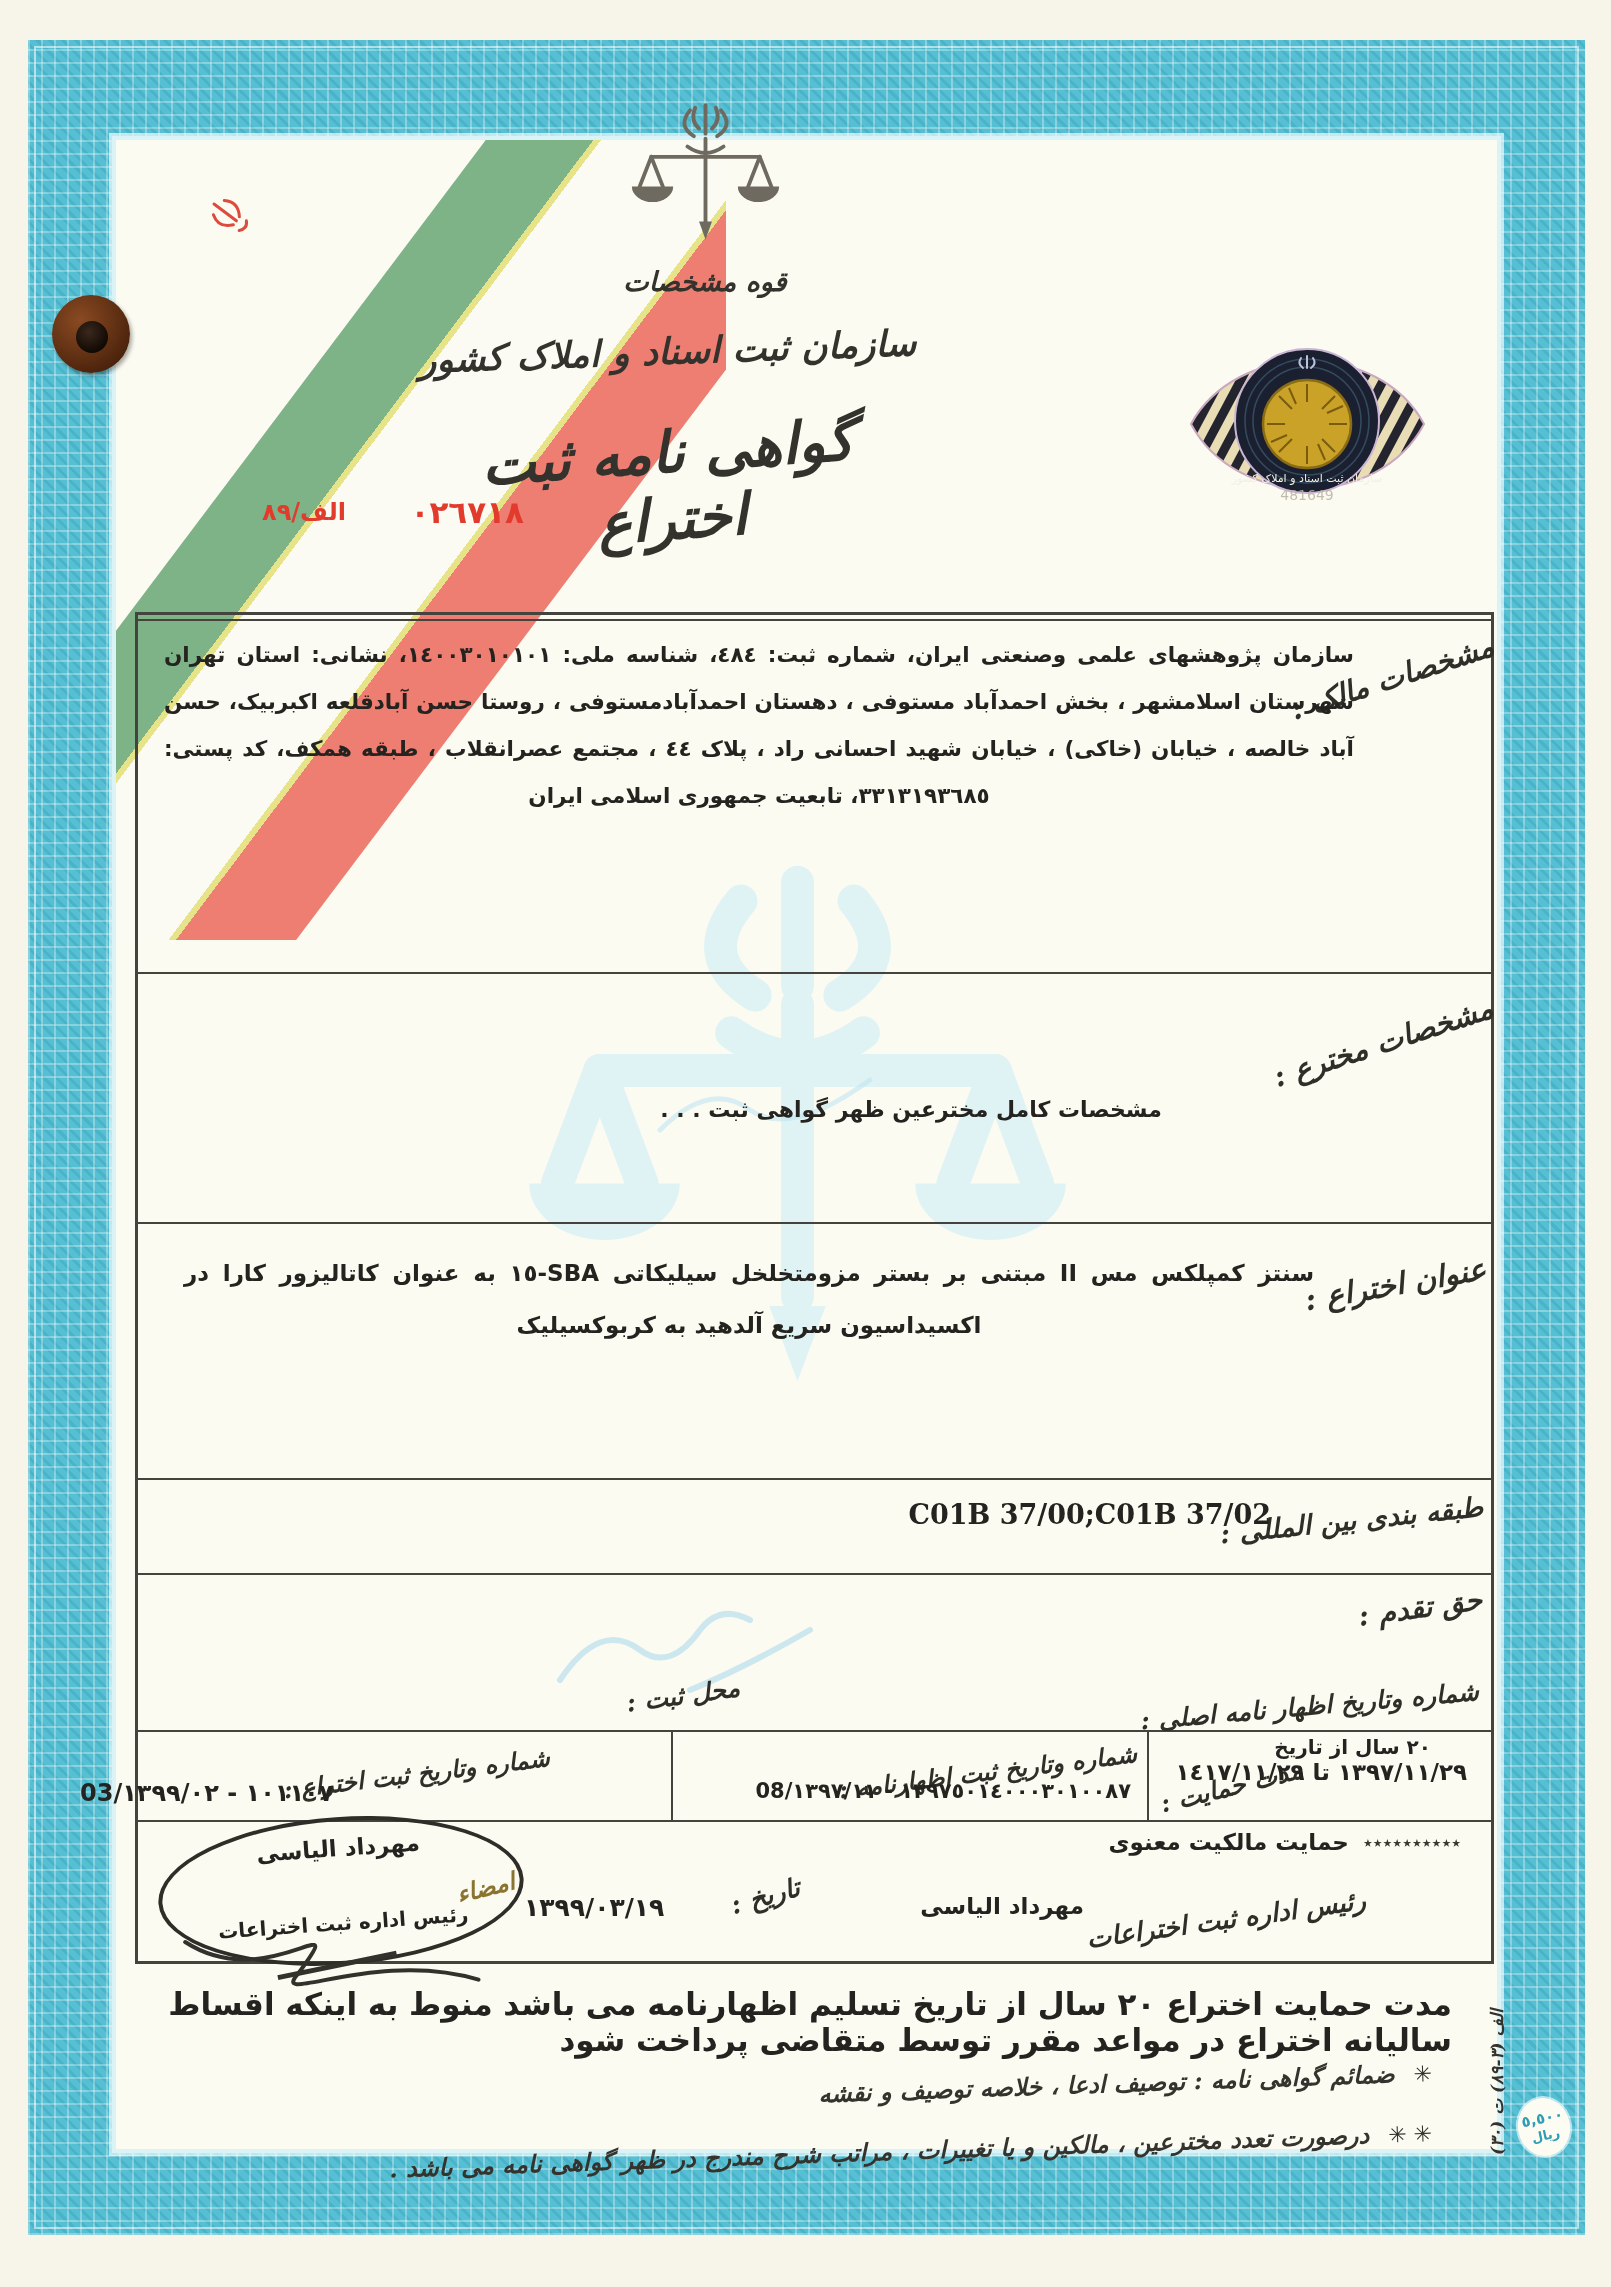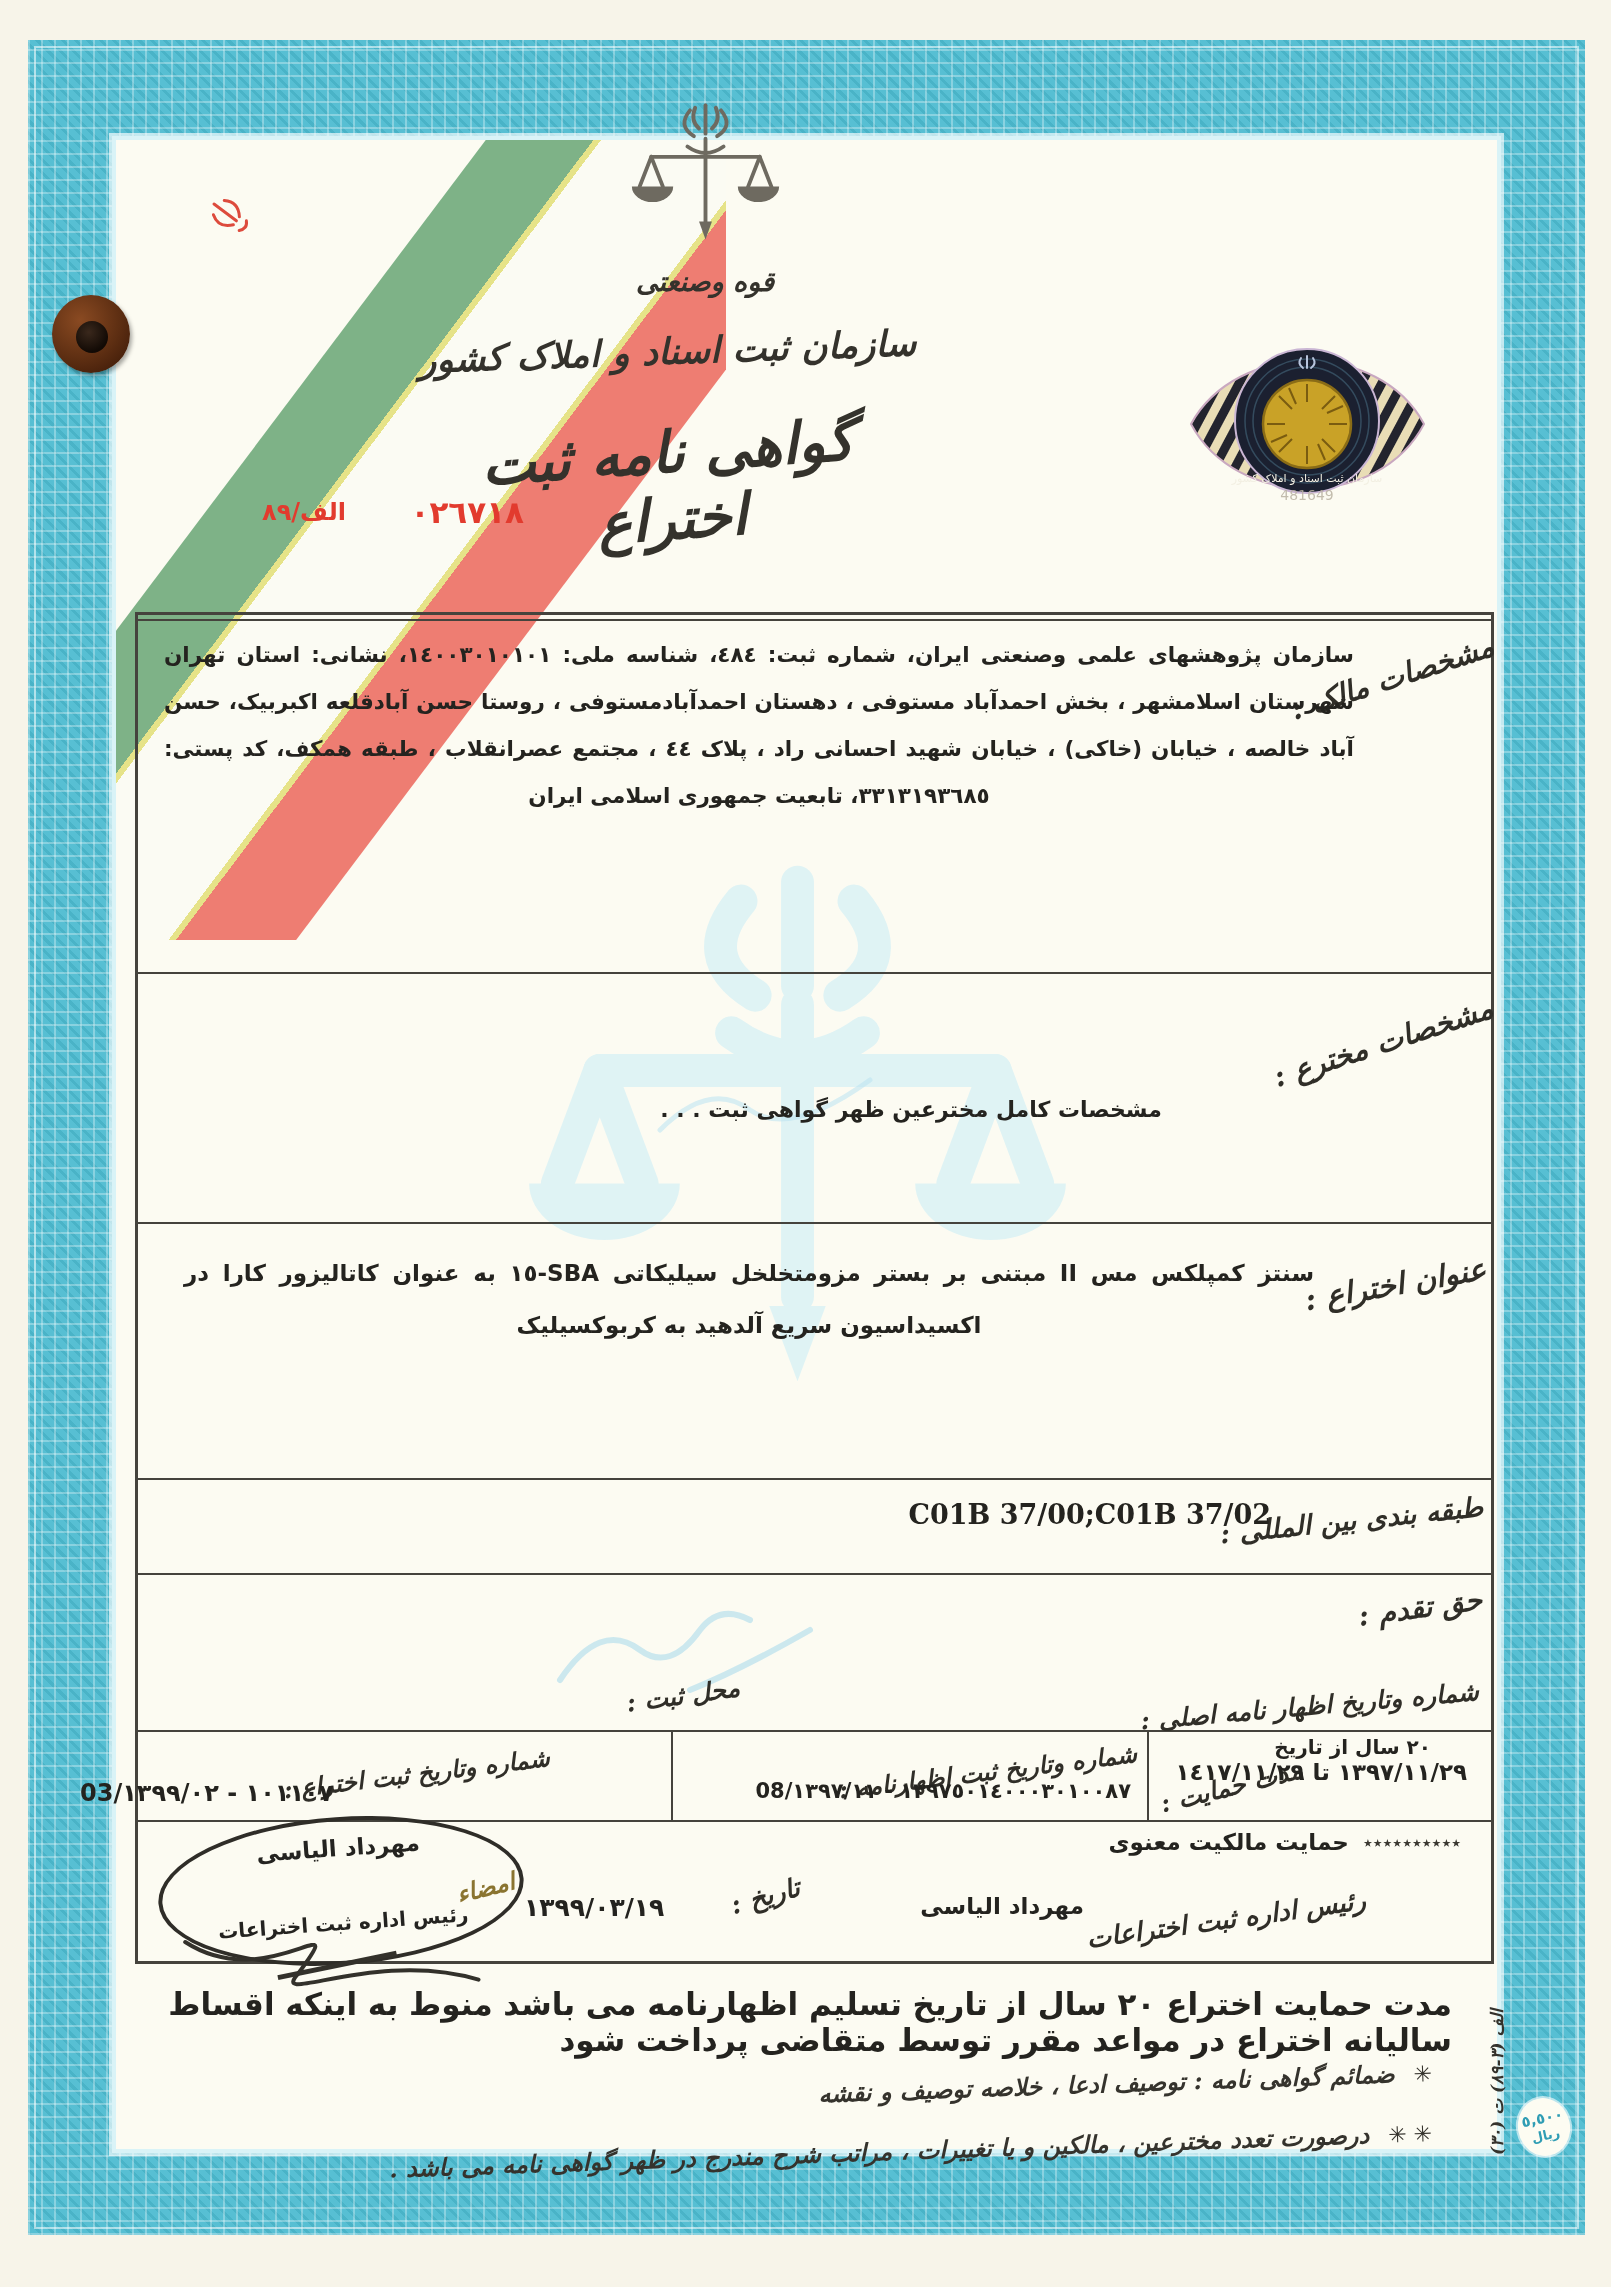--- a/index.html
+++ b/index.html
@@ -136,21 +136,21 @@
       <path d="M46 36 q14 10 28 0"></path>
       <path d="M18 44 h84"></path>
       <path d="M18 44 l-9 23 M18 44 l9 23"></path>
       <path d="M102 44 l-9 23 M102 44 l9 23"></path>
     </g>
     <path d="M3 67 a16 12 0 0 0 32 0 z" fill="#6e6a60"></path>
     <path d="M85 67 a16 12 0 0 0 32 0 z" fill="#6e6a60"></path>
     <path d="M55 94 l5 14 l5 -14 z" fill="#6e6a60"></path>
   </svg>
 
-  <div class="hdr-judiciary cal">قوه وصنعتی</div>
+  <div class="hdr-judiciary cal">قوه مشخصات</div>
   <div class="hdr-org cal">سازمان ثبت اسناد و املاک کشور</div>
   <div class="hdr-title cal">گواهی نامه ثبت اختراع</div>
 
   <div class="serial">
     <span class="num">٠٢٦٧١٨</span>
     <span class="ser">الف/٨٩</span>
   </div>
 
   <svg class="sticker" viewBox="0 0 245 208">
     <defs>

